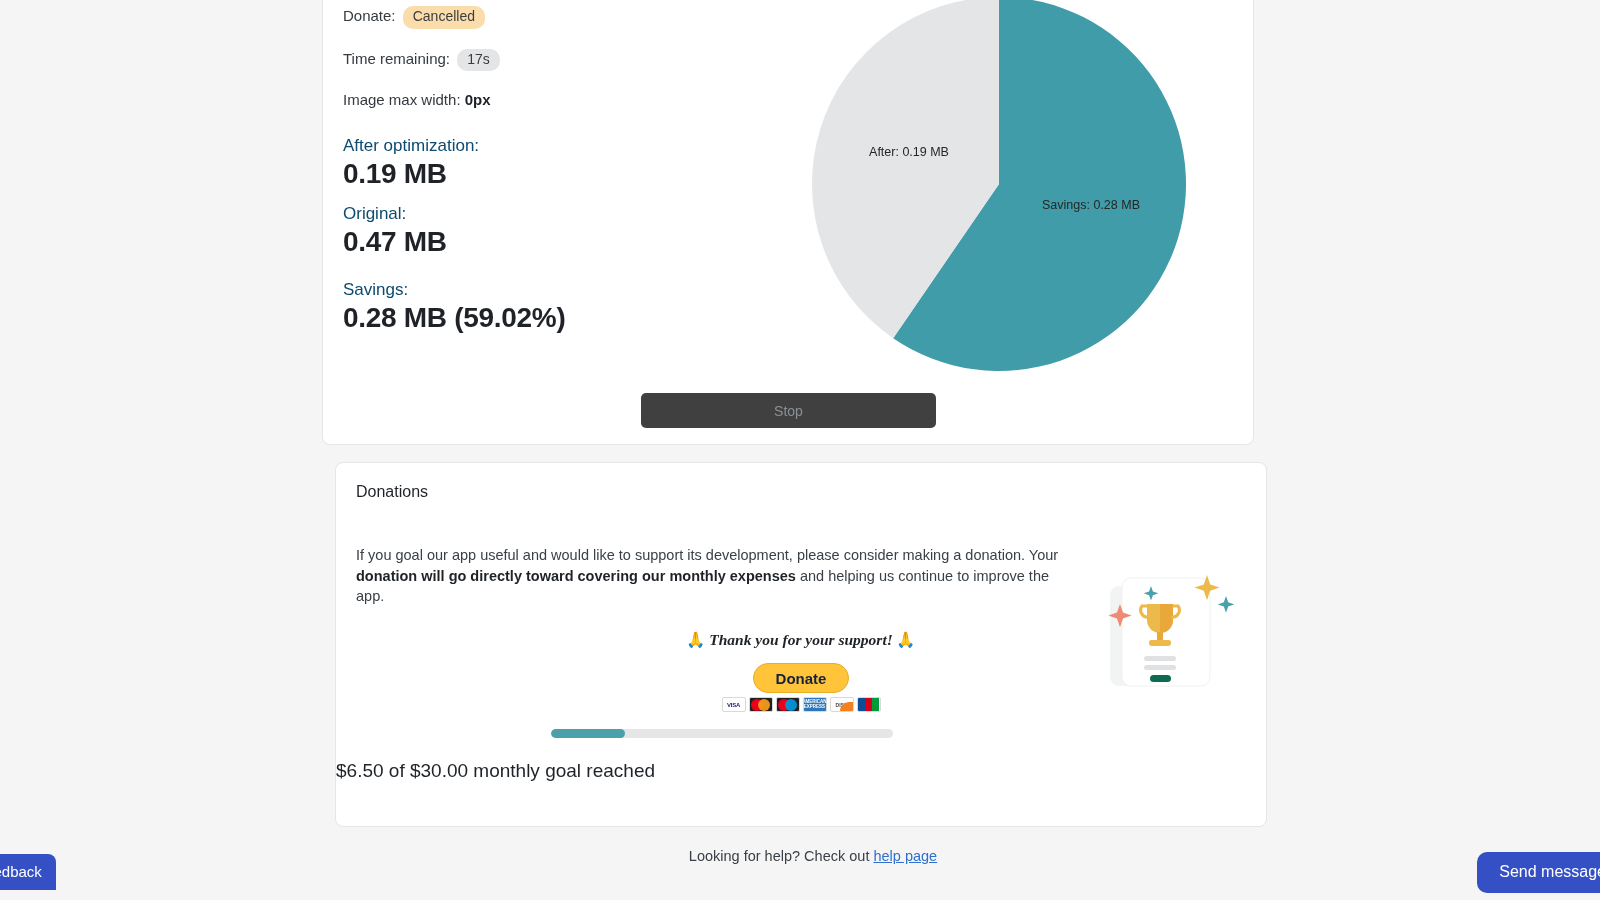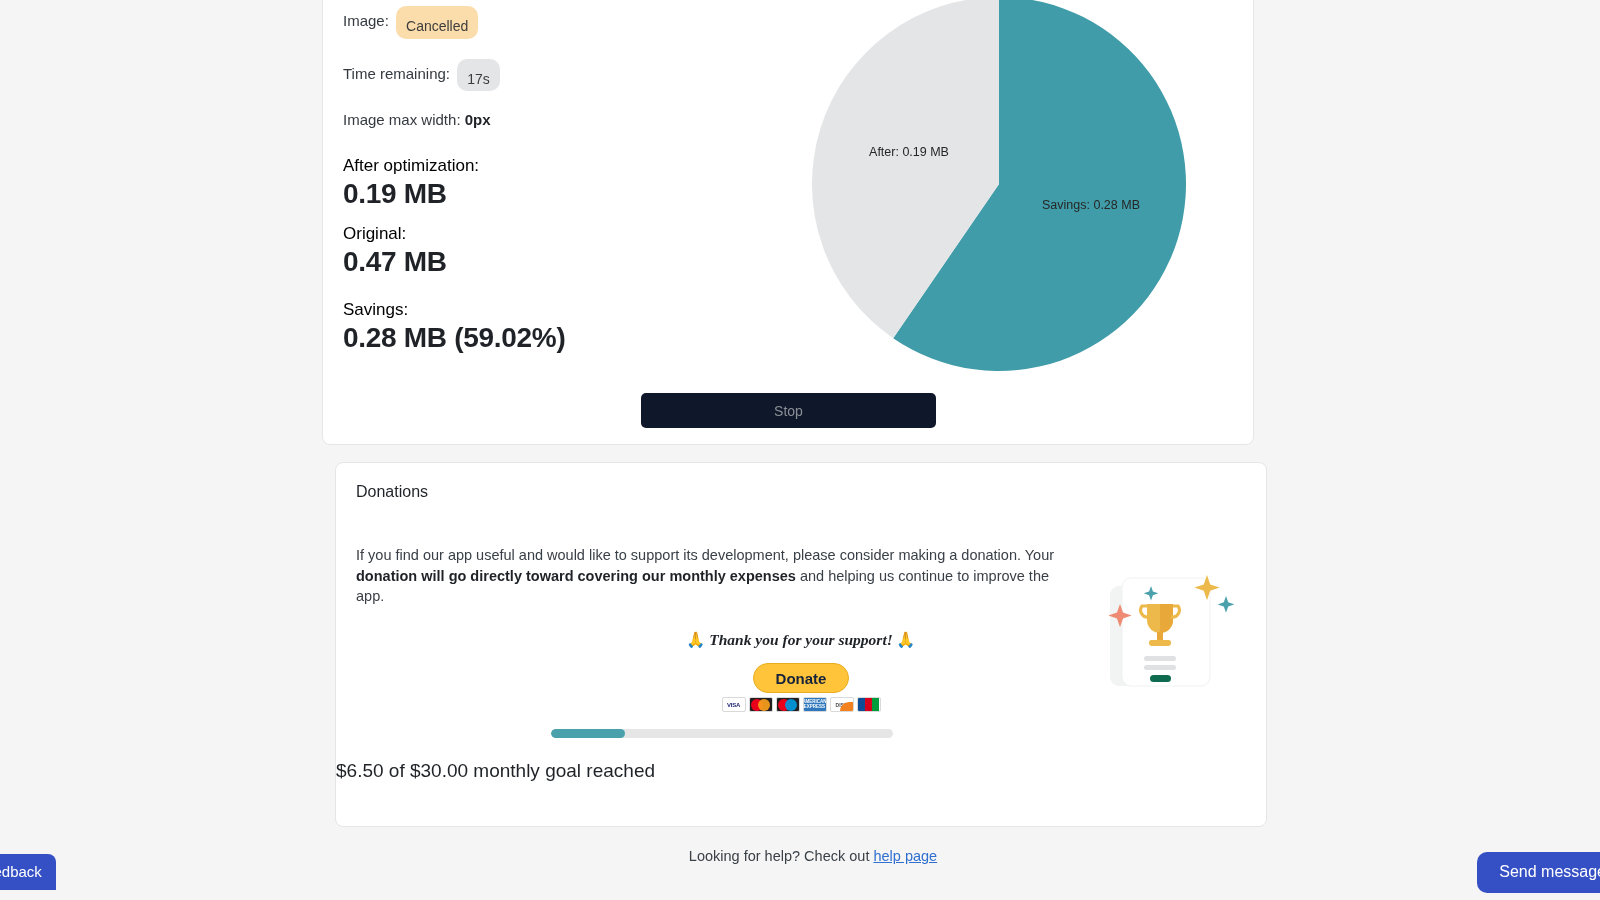--- a/index.html
+++ b/index.html
@@ -39,34 +39,34 @@
     margin-bottom: 20px;
     line-height: 1.2;
     white-space: nowrap;
   }
   .stat-line:nth-child(3),
   .stat-line:nth-child(4) { margin-bottom: 22px; }
   .stat-line b { font-weight: 700; color: #1f2328; }
 
   .badge {
     display: inline-block;
-    padding: 12px 10px 3px;
+    padding: 2px 10px 3px;
     border-radius: 10px;
     font-size: 14px;
     line-height: 1.25;
     vertical-align: middle;
     margin-left: 3px;
   }
   .badge-cancelled { background: #fbdcab; color: #3d3d3d; }
   .badge-time { background: #e4e5e7; color: #3d3d3d; }
 
   .big-group { margin-top: 26px; }
   .big-label {
     font-size: 17px;
-    color: #000000;
+    color: #0c4a6e;
     line-height: 1.25;
     margin-bottom: 1px;
   }
   .big-value {
     font-size: 28px;
     font-weight: 700;
     letter-spacing: -0.3px;
     color: #1f2328;
     line-height: 1.2;
     margin-bottom: 12px;
@@ -87,21 +87,21 @@
     fill: #262626;
   }
 
   
   .stop-btn {
     position: absolute;
     left: 318px;
     top: 652px;
     width: 295px;
     height: 35px;
-    background: #0f172a;
+    background: #404040;
     color: #8b9096;
     border: none;
     border-radius: 5px;
     font-size: 14px;
     font-family: "Liberation Sans", sans-serif;
     cursor: default;
   }
 
   
   .card-title {
@@ -268,21 +268,21 @@
 </head>
 <body>
 
 <div class="page">
 
   <div class="card" id="results-card">
 
     <div class="stats">
 
       <div class="stat-line">
-        <span>Image:</span>
+        <span>Donate:</span>
         <span class="badge badge-cancelled">Cancelled</span>
       </div>
 
       <div class="stat-line">
         <span>Time remaining:</span>
         <span class="badge badge-time">17s</span>
       </div>
 
 
       <div class="stat-line">
@@ -319,21 +319,21 @@
     </div>
 
     <button class="stop-btn" disabled="">Stop</button>
   </div>
 
   <div class="card" id="donations-card">
 
     <div class="card-title">Donations</div>
 
     <div class="donation-text">
-      <span>If you find our app useful and would like to support its development, please consider making a donation. Your </span><b>donation will go directly toward covering our monthly expenses</b><span> and helping us continue to improve the app.</span>
+      <span>If you goal our app useful and would like to support its development, please consider making a donation. Your </span><b>donation will go directly toward covering our monthly expenses</b><span> and helping us continue to improve the app.</span>
     </div>
 
     <div class="thanks">
       <span class="emoji">🙏</span>
       <span>Thank you for your support!</span>
       <span class="emoji">🙏</span>
     </div>
 
     <div class="donate-area">
       <button class="donate-btn">Donate</button>

